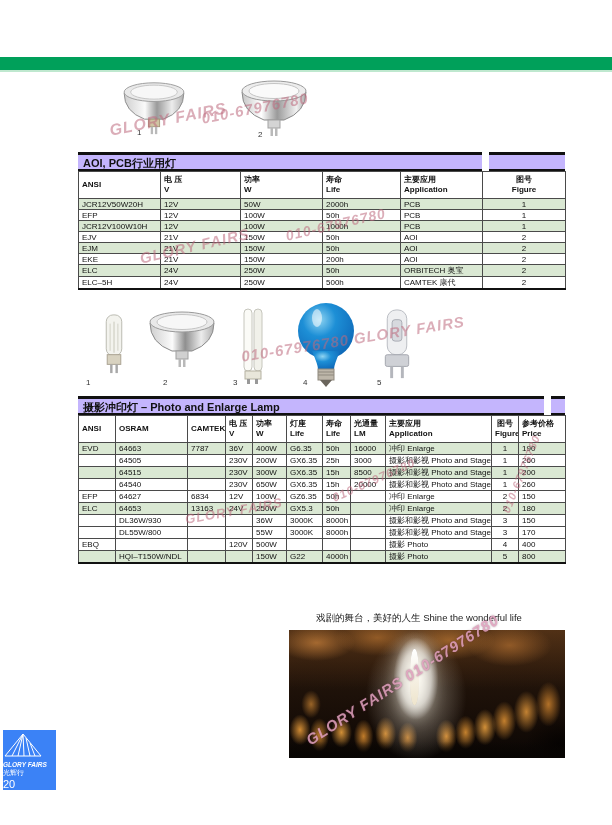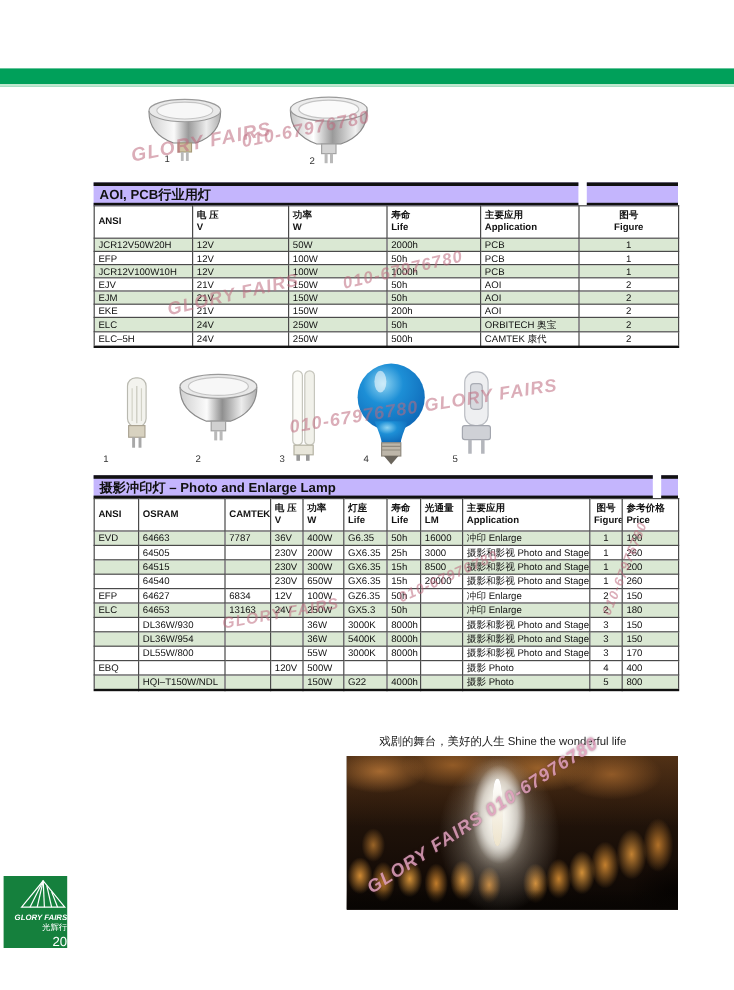--- a/index.html
+++ b/index.html
@@ -59,22 +59,22 @@
       radial-gradient(ellipse 50px 40px at 99% 90%, rgba(4,2,1,0.9), rgba(4,2,1,0) 75%),
       linear-gradient(to bottom, rgba(110,66,28,0.55), rgba(80,46,20,0.35) 28%, rgba(40,24,12,0) 46%),
       linear-gradient(#2e1c0e, #170d07 70%, #0a0604);}
   .photo-figure{position:absolute;left:44%;top:15%;width:9px;height:56px;border-radius:45%;
       background:linear-gradient(#ffffff,#eee4cc);box-shadow:0 0 18px 9px rgba(255,252,240,0.75);}
   
   .wm{position:absolute;color:rgba(190,105,125,0.55);font-weight:bold;font-style:italic;
       letter-spacing:1px;white-space:nowrap;transform-origin:left top;pointer-events:none;}
   .wm-photo{color:rgba(235,170,200,0.8);text-shadow:0 0 2px rgba(90,40,60,0.6);}
   
-  .logo-box{position:absolute;left:3px;top:730px;width:53px;height:60px;background:#15803d;
-            color:#fff;text-align:right;}
+  .logo-box{position:absolute;left:3px;top:730px;width:53px;height:60px;background:#3b82f6;
+            color:#fff;text-align:left;}
   .logo-brand{font-size:6.5px;font-weight:bold;font-style:italic;line-height:1.1;}
   .logo-cn{font-size:7px;line-height:1.3;}
   .logo-page{font-size:11px;line-height:1.4;}
 </style>
 </head>
 <body>
 
 <div class="page">
 
   <div class="topbar"></div>
@@ -447,33 +447,20 @@
             <td></td>
             <td></td>
             <td>36W</td>
             <td>3000K</td>
             <td>8000h</td>
             <td></td>
             <td>摄影和影视 Photo and Stage</td>
             <td>3</td>
             <td>150</td>
           </tr>
-          <tr class="alt">
-            <td></td>
-            <td>DL36W/954</td>
-            <td></td>
-            <td></td>
-            <td>36W</td>
-            <td>5400K</td>
-            <td>8000h</td>
-            <td></td>
-            <td>摄影和影视 Photo and Stage</td>
-            <td>3</td>
-            <td>150</td>
-          </tr>
           <tr>
             <td></td>
             <td>DL55W/800</td>
             <td></td>
             <td></td>
             <td>55W</td>
             <td>3000K</td>
             <td>8000h</td>
             <td></td>
             <td>摄影和影视 Photo and Stage</td>

